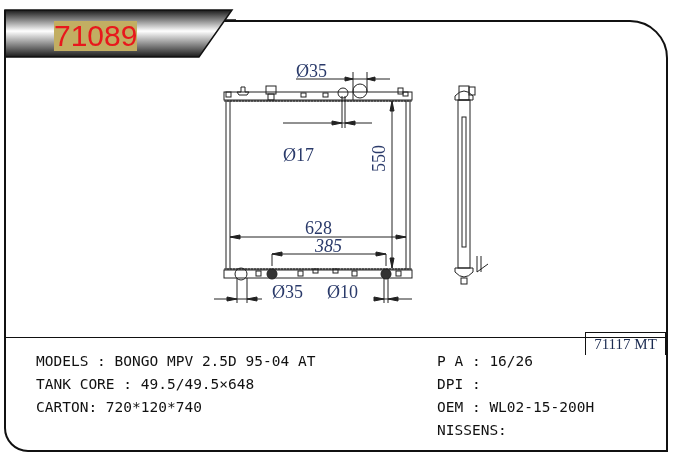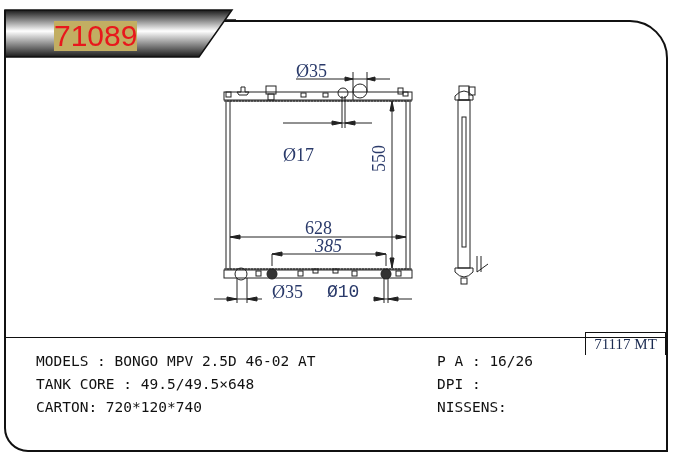--- a/index.html
+++ b/index.html
@@ -122,28 +122,29 @@
     <line x1="477" y1="272" x2="488" y2="264"></line>
   </g>
 </svg>
 
 <span class="dim" style="left:296px;top:62px;">Ø35</span>
 <span class="dim" style="left:283px;top:106px;margin-top:40px;">Ø17</span>
 <span class="dim" style="left:370px;top:172px;transform:rotate(-90deg);transform-origin:left top;">550</span>
 <span class="dim" style="left:305px;top:219px;text-align:right;">628</span>
 <span class="dim" style="left:315px;top:237px;font-style:italic;">385</span>
 <span class="dim" style="left:272px;top:283px;">Ø35</span>
-<span class="dim" style="left:327px;top:283px;font-family:Liberation Mono, monospace;">Ø10</span>
+<span class="dim" style="left:327px;top:283px;">Ø10</span>
 
 <div class="ref-box">71117  MT</div>
 <div class="divider"></div>
 
 <div class="specs" style="left:36px;">
-  <div><span>MODELS : </span><span>BONGO MPV 2.5D 46-02 AT</span></div>
+  <div><span>MODELS : </span><span>BONGO MPV 2.5D 95-04 AT</span></div>
   <div><span>TANK CORE : </span><span>49.5/49.5×648</span></div>
   <div><span>CARTON: </span><span>720*120*740</span></div>
 </div>
 
 <div class="specs" style="left:437px;">
   <div><span>P A : </span><span>16/26</span></div>
   <div><span>DPI : </span><span></span></div>
+  <div><span>OEM : </span><span>WL02-15-200H</span></div>
   <div><span>NISSENS:</span><span></span></div>
 </div>
 
 </body></html>

